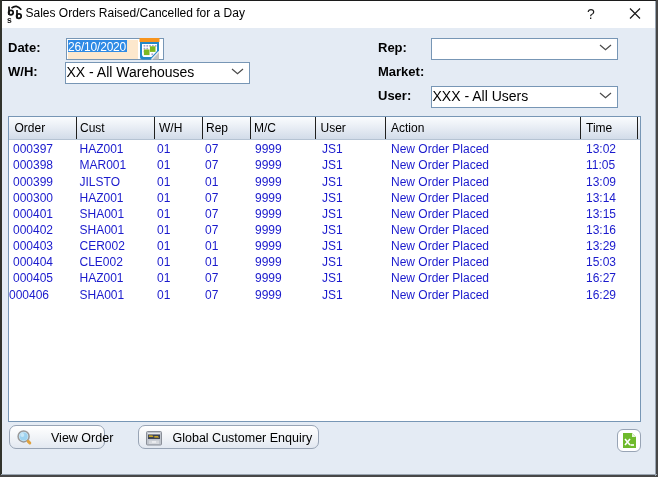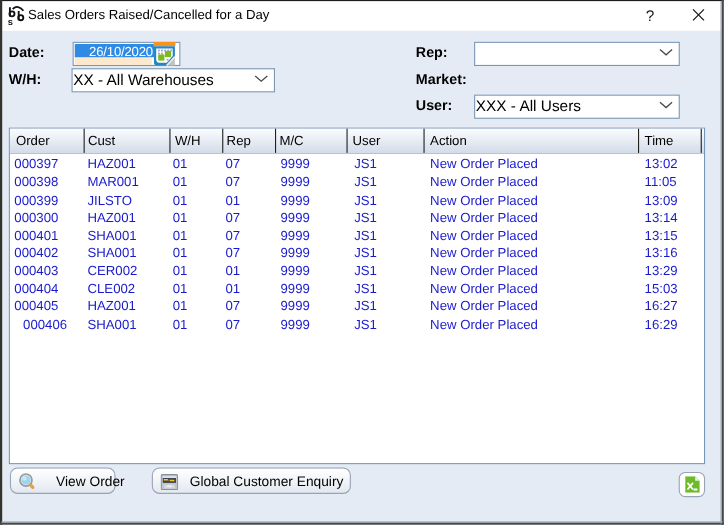--- a/index.html
+++ b/index.html
@@ -50,21 +50,21 @@
       <text x="2" y="12" font-size="14" fill="#1a1a1a" font-family="Liberation Sans">?</text>
     </svg>
     <svg style="position:absolute;left:627px;top:7px" width="12" height="11" viewBox="0 0 12 11">
       <path d="M1 0.5 L11 10.5 M11 0.5 L1 10.5" stroke="#1a1a1a" stroke-width="1.2" fill="none"></path>
     </svg>
   </div>
 
   <div class="lbl" style="left:8px;top:40px;">Date:</div>
   <div class="field" style="left:66px;top:38px;width:98px;height:22px;">
     <div style="position:absolute;left:1px;top:1px;width:70px;height:19px;background:#fde8cd;"></div>
-    <div style="position:absolute;left:1px;top:0.5px;width:58.5px;height:12.5px;background:#2e8ae5;color:#fff;font-size:12px;padding-left:13px;letter-spacing:-0.2px;">26/10/2020</div>
+    <div style="position:absolute;left:1px;top:0.5px;width:58.5px;height:12.5px;background:#2e8ae5;color:#fff;font-size:12px;padding-left:0;letter-spacing:-0.2px;">26/10/2020</div>
     <svg style="position:absolute;left:71.5px;top:-1.5px;" width="21" height="22" viewBox="0 0 21 22">
       <rect x="0.5" y="0" width="20" height="4" rx="0.5" fill="#f7941d"></rect>
       <path d="M1 4 h19 v9.5 l-7.5 8 h-9 q-2.5 0 -2.5 -2.5 Z" fill="#2387c8"></path>
       <path d="M3 6 h15 v7 l-5.5 6 h-6.7 q-2.8 0 -2.8 -2.8 Z" fill="#ffffff"></path>
       <g fill="#a9a4cc">
         <rect x="4.6" y="7" width="1.7" height="1.7"></rect>
           <rect x="7.4" y="7" width="1.7" height="1.7"></rect>
           <rect x="10.2" y="7" width="1.7" height="1.7"></rect>
           <rect x="13" y="7" width="1.7" height="1.7"></rect>
           <rect x="15.8" y="7" width="1.7" height="1.7"></rect>
@@ -187,21 +187,21 @@
         <span class="cell" style="left:382px;top:115.25px">New Order Placed</span>
         <span class="cell" style="left:577px;top:115.25px">15:03</span>
       <span class="cell" style="left:4px;top:131.40px">000405</span>
         <span class="cell" style="left:70.5px;top:131.40px">HAZ001</span>
         <span class="cell" style="left:148px;top:131.40px">01</span>
         <span class="cell" style="left:196px;top:131.40px">07</span>
         <span class="cell" style="left:246px;top:131.40px">9999</span>
         <span class="cell" style="left:313px;top:131.40px">JS1</span>
         <span class="cell" style="left:382px;top:131.40px">New Order Placed</span>
         <span class="cell" style="left:577px;top:131.40px">16:27</span>
-      <span class="cell" style="left:12px;top:147.55px">000406</span>
+      <span class="cell" style="left:0;top:147.55px">000406</span>
         <span class="cell" style="left:70.5px;top:147.55px">SHA001</span>
         <span class="cell" style="left:148px;top:147.55px">01</span>
         <span class="cell" style="left:196px;top:147.55px">07</span>
         <span class="cell" style="left:246px;top:147.55px">9999</span>
         <span class="cell" style="left:313px;top:147.55px">JS1</span>
         <span class="cell" style="left:382px;top:147.55px">New Order Placed</span>
         <span class="cell" style="left:577px;top:147.55px">16:29</span>
       </div>
   </div>
 

